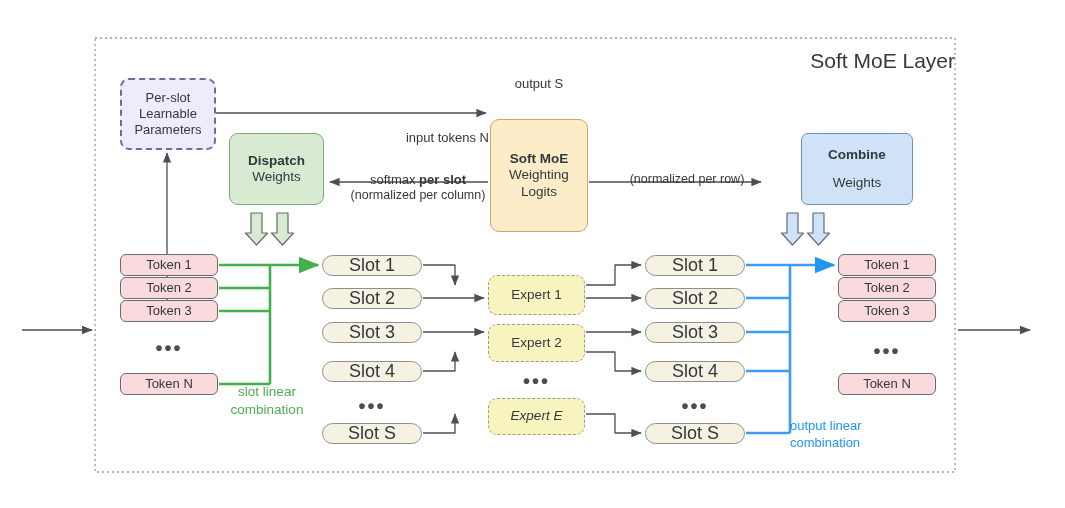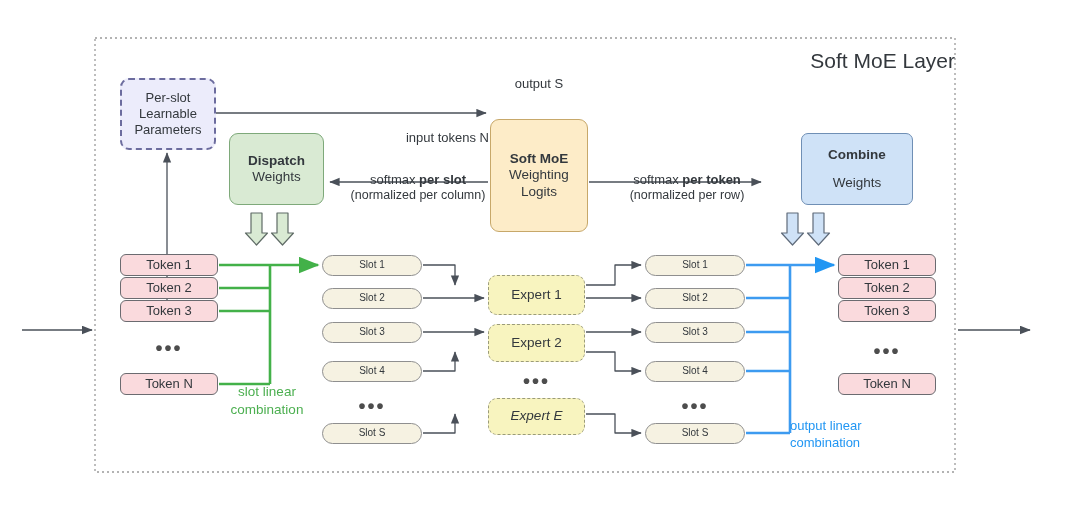--- a/index.html
+++ b/index.html
@@ -12,21 +12,21 @@
   .bold{font-weight:bold;}
   .title{font-size:21px;color:#33383d;}
   .dots{position:absolute;text-align:center;font-size:20px;letter-spacing:2px;color:#4d4d4d;font-weight:bold;}
 
   
   .b-lavender{background:#ececfb;border:2px dashed #6c6c9e;border-radius:9px;font-size:13px;color:#33383d;}
   .b-green{background:#d9ead3;border:1.4px solid #7ea97a;border-radius:9px;font-size:13.5px;}
   .b-orange{background:#fdecc8;border:1.4px solid #c7a86a;border-radius:9px;font-size:13.5px;}
   .b-blue{background:#cfe2f7;border:1.4px solid #6f8fb5;border-radius:7px;font-size:13.5px;}
   .b-token{background:#fadadd;border:1.2px solid #6b6b70;border-radius:6px;font-size:13px;}
-  .b-slot{background:#f6f2e2;border:1.4px solid #8f8f8f;border-radius:16px;font-size:10px;}
+  .b-slot{background:#f6f2e2;border:1.4px solid #8f8f8f;border-radius:16px;font-size:18px;}
   .b-expert{background:#f8f4bf;border:1.6px dashed #9b9b7a;border-radius:9px;font-size:13.5px;}
 
   .green-txt{color:#4caf50;font-size:13.5px;line-height:1.3;}
   .blue-txt{color:#2196f3;font-size:13px;line-height:1.3;}
   .sm{font-size:12.5px;}
 </style>
 </head>
 <body>
 
 <div id="stage">
@@ -132,23 +132,20 @@
   <div class="lbl" style="left:389px;top:130px;width:100px;font-size:13px;text-align:right;">input tokens N</div>
 
   <div class="lbl" style="left:345px;top:172px;width:146px;">
     <div style="font-size:13px;">
       <span>softmax </span><span class="bold">per slot</span>
     </div>
     <div class="sm">(normalized per column)</div>
   </div>
 
   <div class="lbl" style="left:613px;top:172px;width:148px;">
-    <div style="font-size:13px;">
-      <span>softmax </span><span class="bold">per token</span>
-    </div>
     <div class="sm">(normalized per row)</div>
   </div>
 
   <div class="node b-token" style="left:120px;top:254px;width:98px;height:22px;">
     <span>Token 1</span>
   </div>
   <div class="node b-token" style="left:120px;top:277px;width:98px;height:22px;">
     <span>Token 2</span>
   </div>
   <div class="node b-token" style="left:120px;top:300px;width:98px;height:22px;">

